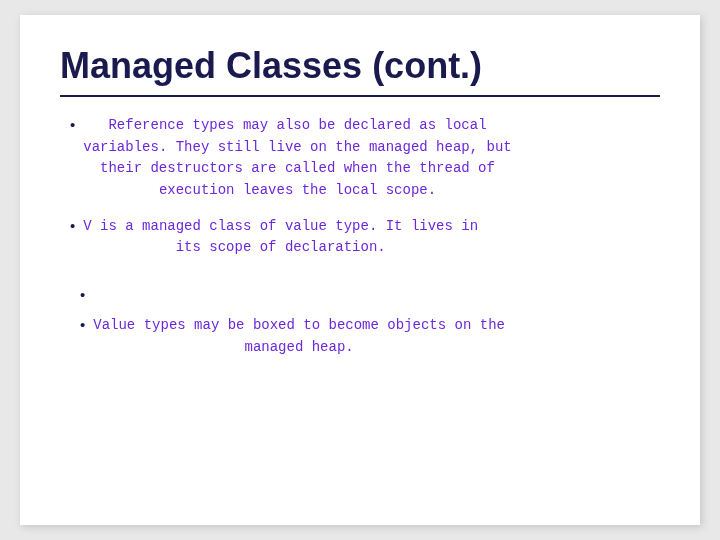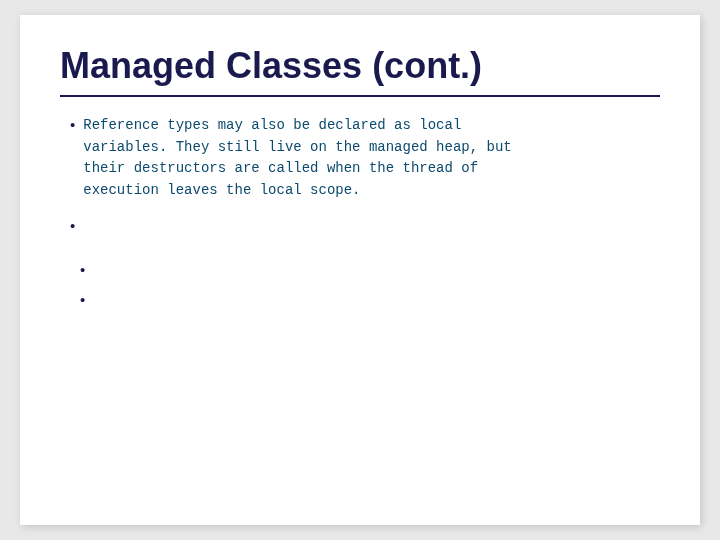--- a/index.html
+++ b/index.html
@@ -58,22 +58,23 @@
     .bullet {
       color: #1a1a4e;
       font-size: 15px;
       flex-shrink: 0;
       margin-top: 1px;
     }
 
     .bullet-text {
       font-family: 'Courier New', Courier, monospace;
       font-size: 14px;
-      color: #0c4a6e;
+      color: #6d28d9;
       line-height: 1.55;
+      text-align: center;
     }
 
     .sub-bullets {
       margin-left: 20px;
       display: flex;
       flex-direction: column;
       gap: 12px;
       margin-top: 12px;
     }
 
@@ -93,28 +94,32 @@
     <div class="bullet-item main-bullet">
       <span class="bullet">•</span>
       <span class="bullet-text">Reference types may also be declared as local<br>
 variables.  They still live on the managed heap, but<br>
 their destructors are called when the thread of<br>
 execution leaves the local scope.</span>
     </div>
 
     <div class="bullet-item main-bullet">
       <span class="bullet">•</span>
+      <span class="bullet-text">V is a managed class of value type.  It lives in<br>
+its scope of declaration.</span>
     </div>
 
     <div class="sub-bullets">
 
       <div class="bullet-item">
         <span class="bullet">•</span>
       </div>
 
       <div class="bullet-item">
         <span class="bullet">•</span>
+        <span class="bullet-text">Value types may be boxed to become objects on the<br>
+managed heap.</span>
       </div>
 
     </div>
 
   </div>
 </div>
 
 </body></html>

